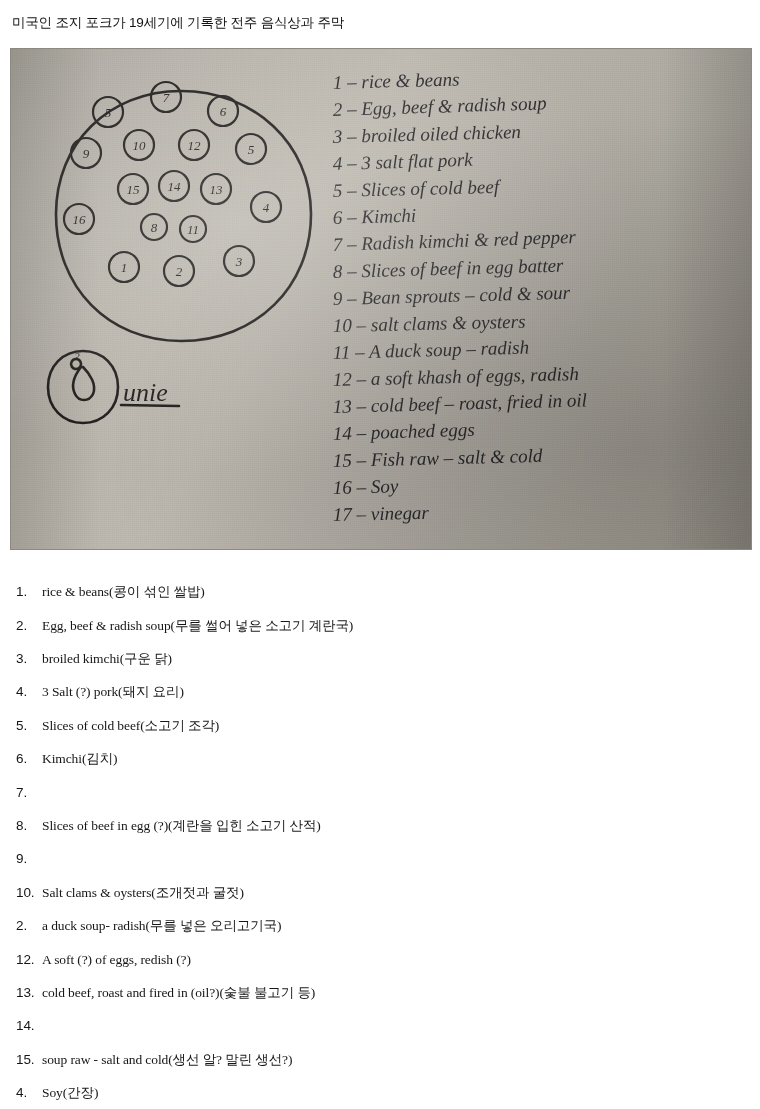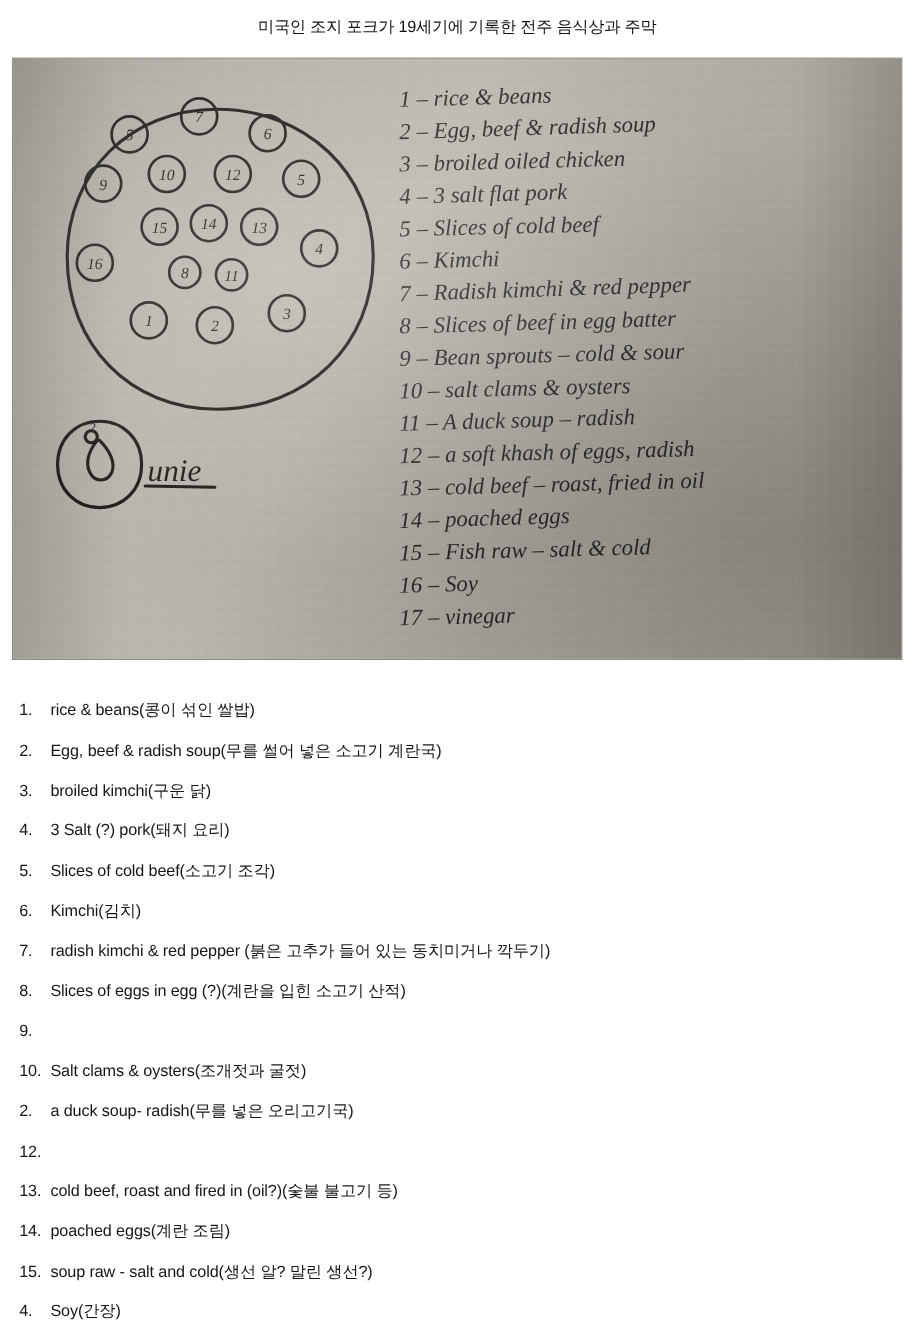--- a/index.html
+++ b/index.html
@@ -17,21 +17,20 @@
     width: 760px;
     box-sizing: border-box;
     padding: 14px 10px 16px 10px;
   }
   .doc-title {
     font-size: 13.5px;
     line-height: 1.3;
     color: #111111;
     margin: 0 0 16px 2px;
     letter-spacing: -0.2px;
-    text-align: center;
   }
 
   
   .photo-frame {
     position: relative;
     width: 740px;
     height: 500px;
     margin: 0 0 26px 0;
     background: linear-gradient(118deg, #a9a59c 0%, #b6b2a9 18%, #bdb9b0 40%, #b2aea5 62%, #a7a39a 82%, #9d998f 100%);
     overflow: hidden;
@@ -76,20 +75,21 @@
     color: #161616;
     letter-spacing: -0.1px;
   }
   .trans-num {
     flex: 0 0 auto;
     width: 26px;
     text-align: left;
   }
   .trans-text {
     flex: 1 1 auto;
+    font-family: Liberation Serif, serif;
   }
 </style>
 </head>
 <body>
 
 <div class="page">
 
   <div class="doc-title">미국인 조지 포크가 19세기에 기록한 전주 음식상과 주막</div>
 
   <div class="photo-frame">
@@ -192,47 +192,46 @@
     <li class="trans-item">
         <span class="trans-num">5.</span>
         <span class="trans-text">Slices of cold beef(소고기 조각)</span>
       </li>
     <li class="trans-item">
         <span class="trans-num">6.</span>
         <span class="trans-text">Kimchi(김치)</span>
       </li>
     <li class="trans-item">
         <span class="trans-num">7.</span>
-        <span class="trans-text">radish kimchi &amp; red pepper (붉은 고추가 들어 있는 동치미거나 깍두기)</span>
       </li>
     <li class="trans-item">
         <span class="trans-num">8.</span>
-        <span class="trans-text">Slices of eggs in egg (?)(계란을 입힌 소고기 산적)</span>
+        <span class="trans-text">Slices of beef in egg (?)(계란을 입힌 소고기 산적)</span>
       </li>
     <li class="trans-item">
         <span class="trans-num">9.</span>
       </li>
     <li class="trans-item">
         <span class="trans-num">10.</span>
         <span class="trans-text">Salt clams &amp; oysters(조개젓과 굴젓)</span>
       </li>
     <li class="trans-item">
         <span class="trans-num">2.</span>
         <span class="trans-text">a duck soup- radish(무를 넣은 오리고기국)</span>
       </li>
     <li class="trans-item">
         <span class="trans-num">12.</span>
+        <span class="trans-text">A soft (?) of eggs, redish (?)</span>
       </li>
     <li class="trans-item">
         <span class="trans-num">13.</span>
         <span class="trans-text">cold beef, roast and fired in (oil?)(숯불 불고기 등)</span>
       </li>
     <li class="trans-item">
         <span class="trans-num">14.</span>
-        <span class="trans-text">poached eggs(계란 조림)</span>
       </li>
     <li class="trans-item">
         <span class="trans-num">15.</span>
         <span class="trans-text">soup raw - salt and cold(생선 알? 말린 생선?)</span>
       </li>
     <li class="trans-item">
         <span class="trans-num">4.</span>
         <span class="trans-text">Soy(간장)</span>
       </li>
 

